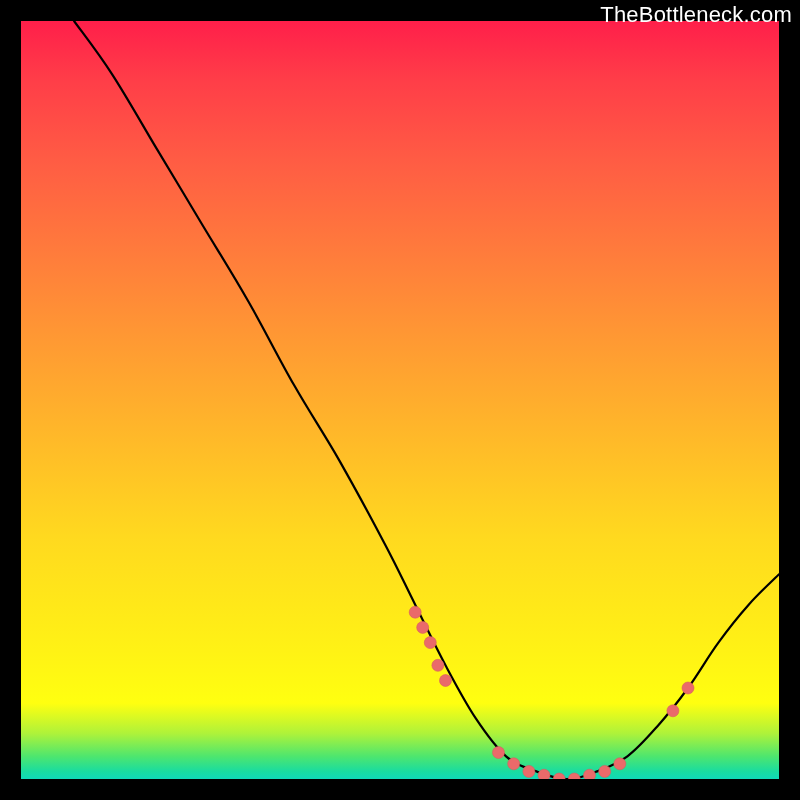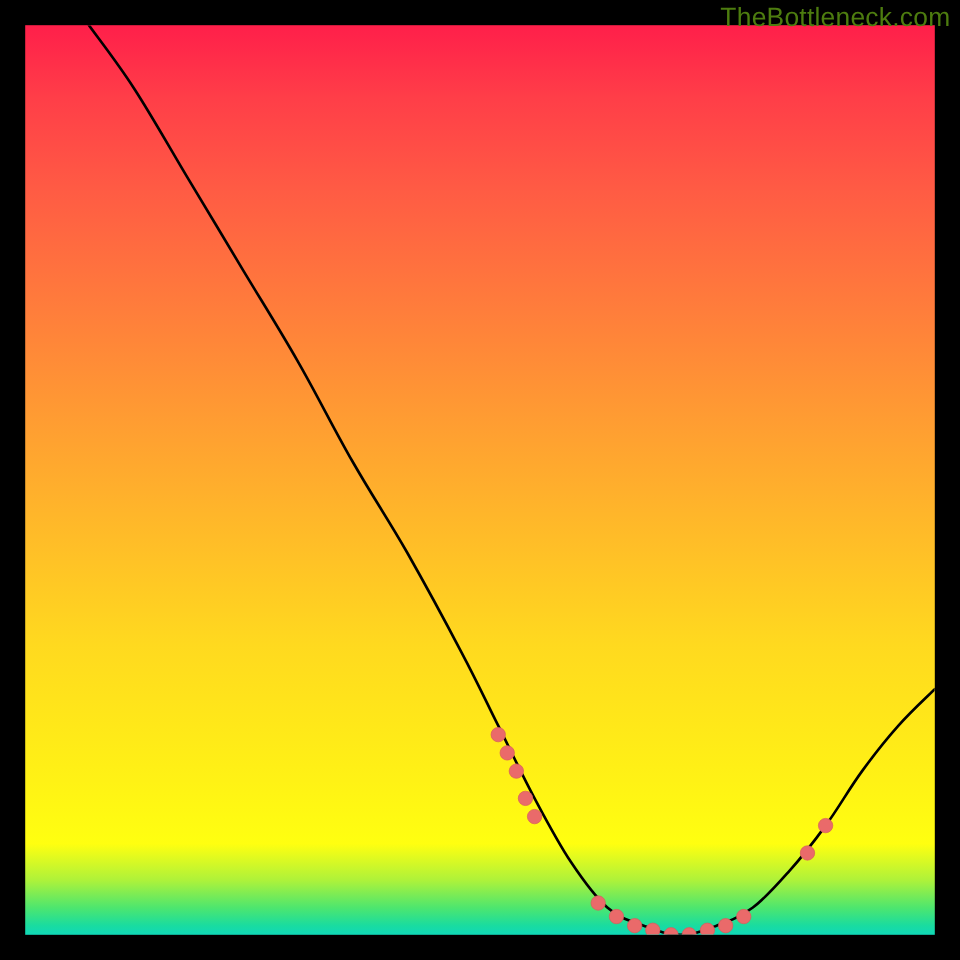--- a/index.html
+++ b/index.html
@@ -13,21 +13,21 @@
   }
   .container {
     position: relative;
     width: 800px;
     height: 800px;
   }
   .watermark {
     position: absolute;
     top: 2px;
     right: 8px;
-    color: #4d7c0f;
+    color: #ffffff;
     font-size: 22px;
     font-weight: 500;
     letter-spacing: 0.2px;
     z-index: 20;
   }
   .plot-area {
     position: absolute;
     left: 21px;
     top: 21px;
     width: 758px;

